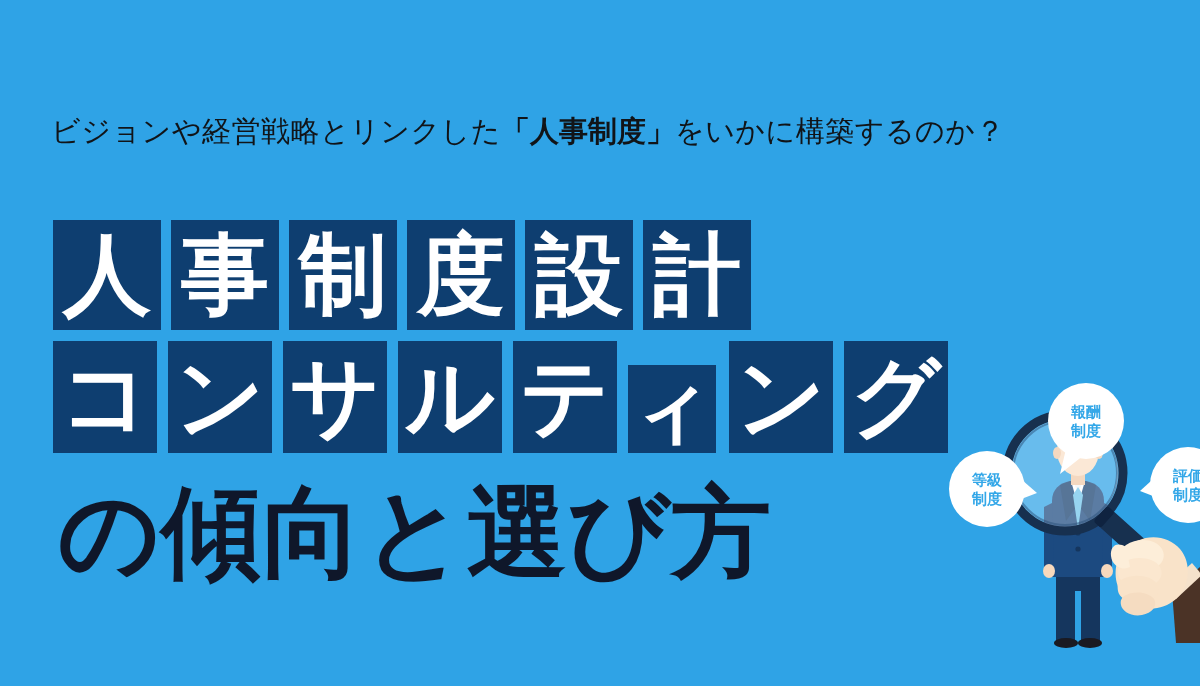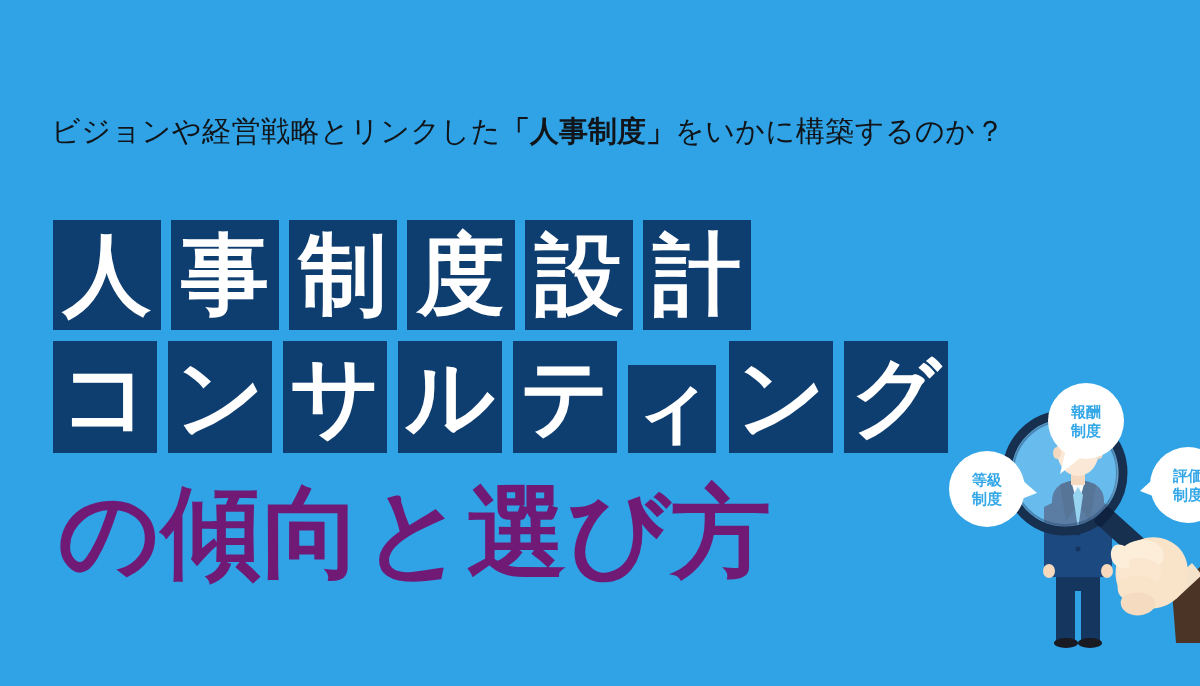--- a/index.html
+++ b/index.html
@@ -131,21 +131,21 @@
     <div class="charbox" style="background: rgb(14, 62, 112); color: rgb(255, 255, 255);">コ</div>
     <div class="charbox" style="background: rgb(14, 62, 112); color: rgb(255, 255, 255);">ン</div>
     <div class="charbox" style="background: rgb(14, 62, 112); color: rgb(255, 255, 255);">サ</div>
     <div class="charbox" style="background: rgb(14, 62, 112); color: rgb(255, 255, 255);">ル</div>
     <div class="charbox" style="background: rgb(14, 62, 112); color: rgb(255, 255, 255);">テ</div>
     <div class="charbox small" style="background: rgb(14, 62, 112); color: rgb(255, 255, 255);">ィ</div>
     <div class="charbox" style="background: rgb(14, 62, 112); color: rgb(255, 255, 255);">ン</div>
     <div class="charbox" style="background: rgb(14, 62, 112); color: rgb(255, 255, 255);">グ</div>
   </div>
 
-  <div class="plainrow" style="color: #701a75;">の傾向と選び方</div>
+  <div class="plainrow" style="color: #0f172a;">の傾向と選び方</div>
 
   <div id="illustration">
     <svg width="260" height="281" viewBox="0 0 260 281" xmlns="http://www.w3.org/2000/svg">
 
       <g>
 
         <path d="M116 193 L160 193 L160 255 L151 255 L147 200 L130 200 L126 255 L116 255 Z" fill="#15365e"></path>
         <rect x="116" y="193" width="44" height="66" fill="#15365e"></rect>
         <path d="M135 210 L141 210 L141 259 L135 259 Z" fill="#2fa3e6"></path>
         <rect x="116" y="252" width="19" height="8" fill="#15365e"></rect>

